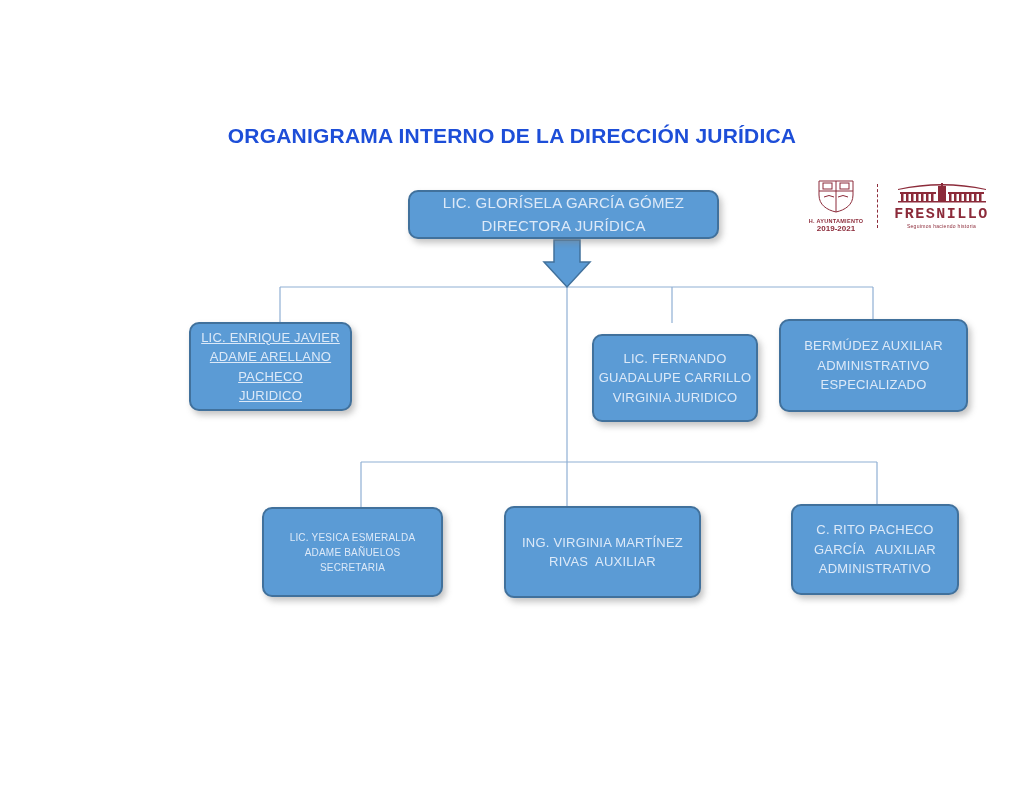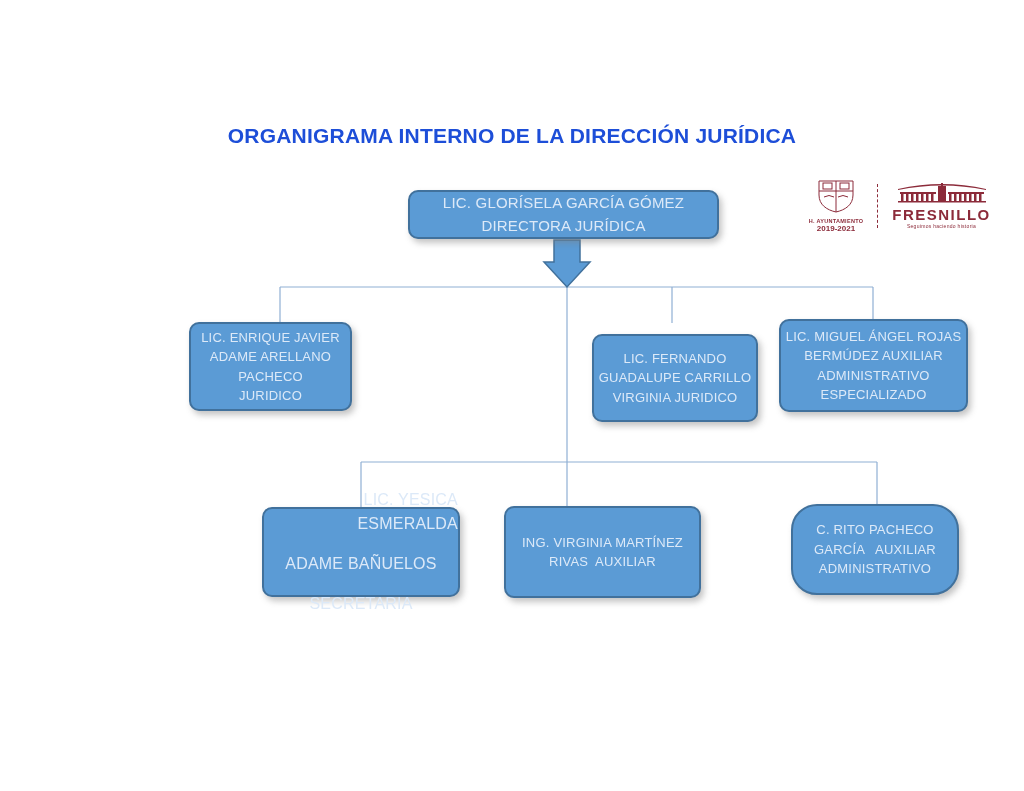--- a/index.html
+++ b/index.html
@@ -14,39 +14,39 @@
   .connector-layer{position:absolute;left:0;top:0;width:1024px;height:791px;}
   .org-box{
     position:absolute;box-sizing:border-box;
     background:#5B9BD5;border:2px solid #41719C;border-radius:10px;
     color:#DCE9F8;text-align:right;
     display:flex;flex-direction:column;justify-content:center;align-items:center;
     box-shadow:3px 4px 6px rgba(125,125,125,0.45);
   }
   .org-box .line{white-space:pre-wrap;line-height:1.5;letter-spacing:0.2px;}
   .box-root{left:408px;top:190px;width:311px;height:49px;font-size:15px;}
-  .box-n1{left:189px;top:322px;width:163px;height:89px;font-size:13px;}
+  .box-n1{left:189px;top:322px;width:163px;height:89px;font-size:13px;text-decoration:underline;}
   .box-n2{left:592px;top:322px;width:166px;height:88px;font-size:13px;margin-top:12px;}
   .box-n3{left:779px;top:319px;width:189px;height:93px;font-size:13px;}
-  .box-n4{left:262px;top:507px;width:198px;height:90px;font-size:16px;gap:16px;}
+  .box-n4{left:262px;top:507px;width:181px;height:90px;font-size:10px;}
   .box-n5{left:504px;top:506px;width:197px;height:92px;font-size:13px;}
-  .box-n6{left:791px;top:504px;width:168px;height:91px;font-size:13px;border-radius:26px;}
+  .box-n6{left:791px;top:504px;width:168px;height:91px;font-size:13px;}
   .logo-group{
     position:absolute;left:800px;top:178px;width:200px;height:56px;
     display:flex;align-items:center;color:#8C2B3A;
   }
   .logo-ayto{width:72px;text-align:center;}
   .logo-ayto .l1{font-size:5.5px;font-weight:bold;letter-spacing:0.3px;margin-top:1px;}
   .logo-ayto .l2{font-size:8px;font-weight:bold;}
   .logo-divider{
     width:0;height:44px;border-left:1px dashed #8C2B3A;margin:0 5px;
   }
   .logo-fresnillo{flex:1;text-align:center;}
   .logo-fresnillo .wordmark{
-    font-family:Liberation Sans, sans-serif;font-weight:bold;font-size:15px;
+    font-family:Liberation Mono, monospace;font-weight:bold;font-size:15px;
     letter-spacing:1.5px;line-height:1;
   }
   .logo-fresnillo .tagline{font-size:5px;letter-spacing:0.3px;margin-top:1px;}
 </style>
 </head>
 <body>
 
 <div class="canvas">
 
   <div class="page-title">ORGANIGRAMA INTERNO DE LA DIRECCIÓN JURÍDICA</div>
@@ -82,21 +82,20 @@
     <div class="line">JURIDICO</div>
   </div>
 
   <div class="org-box box-n2">
     <div class="line">LIC. FERNANDO</div>
     <div class="line">GUADALUPE CARRILLO</div>
     <div class="line">VIRGINIA JURIDICO</div>
   </div>
 
   <div class="org-box box-n3">
-    <div class="line">LIC. MIGUEL ÁNGEL ROJAS</div>
     <div class="line">BERMÚDEZ AUXILIAR</div>
     <div class="line">ADMINISTRATIVO</div>
     <div class="line">ESPECIALIZADO</div>
   </div>
 
   <div class="org-box box-n4">
     <div class="line">LIC. YESICA ESMERALDA</div>
     <div class="line">ADAME BAÑUELOS</div>
     <div class="line">SECRETARIA</div>
   </div>

